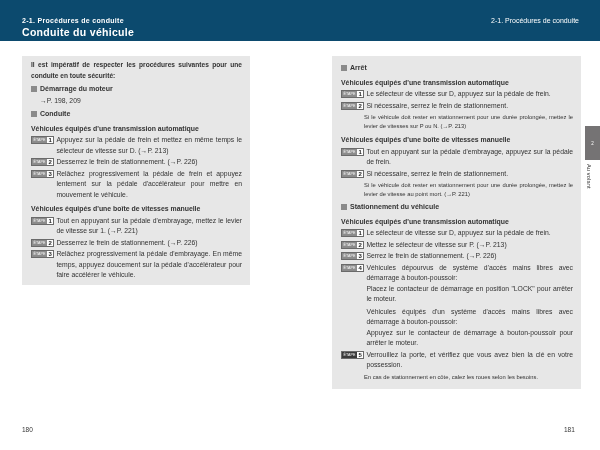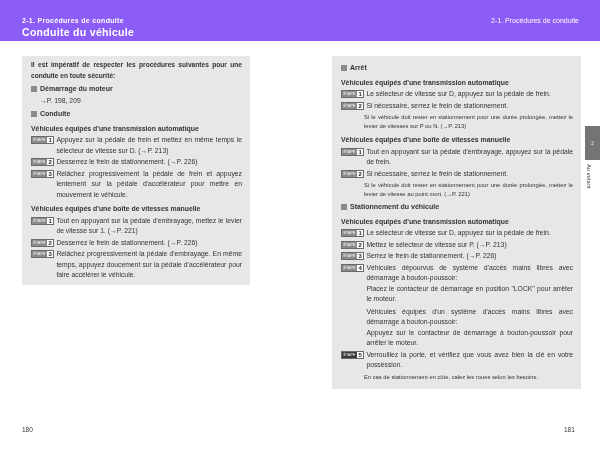--- a/index.html
+++ b/index.html
@@ -1,21 +1,21 @@
 <!DOCTYPE html>
 <html><head>
 <meta charset="utf-8">
 <style>
   * { box-sizing: border-box; margin: 0; padding: 0; }
   html, body { width: 600px; height: 450px; background: #ffffff; overflow: hidden; }
   body { font-family: "Liberation Sans", sans-serif; color: #333; position: relative; }
 
   .header {
     position: absolute; left: 0; top: 0; width: 600px; height: 41px;
-    background: #8b5cf6;
+    background: #0c4a6e;
   }
   .header .section-left {
     position: absolute; left: 22px; top: 17px; font-size: 7px; font-weight: bold; color: #fff;
     letter-spacing: 0.3px;
   }
   .header .title-left {
     position: absolute; left: 22px; top: 26px; font-size: 10.5px; font-weight: bold; color: #fff;
     letter-spacing: 0.3px;
   }
   .header .section-right {

